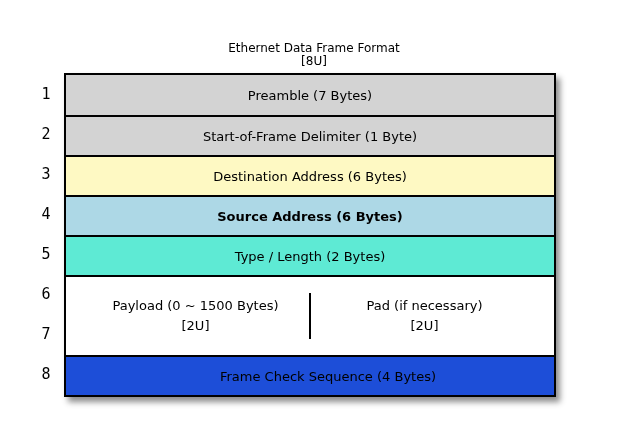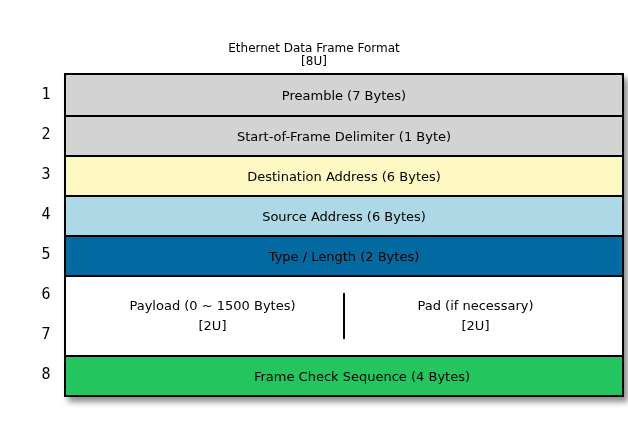--- a/index.html
+++ b/index.html
@@ -32,21 +32,21 @@
     height: 20px;
     line-height: 20px;
     text-align: center;
     font-family: "DejaVu Sans Mono", "Liberation Mono", monospace;
     font-size: 15px;
   }
   .frame-table {
     position: absolute;
     left: 64px;
     top: 73px;
-    width: 560px;
+    width: 492px;
     box-sizing: border-box;
     border: 2px solid #000000;
     background: #ffffff;
     box-shadow: 4px 5px 6px rgba(0, 0, 0, 0.45);
   }
   .f-row {
     height: 40px;
     box-sizing: border-box;
     border-top: 2px solid #000000;
     display: flex;
@@ -101,37 +101,37 @@
     </div>
 
     <div class="f-row" style="background-color: rgb(211, 211, 211);">
       <span>Start-of-Frame Delimiter (1 Byte)</span>
     </div>
 
     <div class="f-row" style="background-color: #fef9c3;">
       <span>Destination Address (6 Bytes)</span>
     </div>
 
-    <div class="f-row" style="background-color: rgb(173, 216, 230);">
+    <div class="f-row" style="background-color: rgb(173, 216, 230); font-weight: bold;">
       <span>Source Address (6 Bytes)</span>
     </div>
 
-    <div class="f-row" style="background-color: #0369a1;">
+    <div class="f-row" style="background-color: #5eead4;">
       <span>Type / Length (2 Bytes)</span>
     </div>
 
     <div class="f-row split">
       <div class="split-cell left" style="background-color: rgb(255, 255, 255);">
         <div>Payload (0 ~ 1500 Bytes)</div>
         <div>[2U]</div>
       </div>
       <div class="split-cell" style="background-color: rgb(255, 255, 255);">
         <div>Pad (if necessary)</div>
         <div>[2U]</div>
       </div>
     </div>
 
-    <div class="f-row" style="background-color: #22c55e; padding-left: 36px;">
+    <div class="f-row" style="background-color: #1d4ed8; padding-left: 36px;">
       <span>Frame Check Sequence (4 Bytes)</span>
     </div>
 
   </div>
 </div>
 
 </body></html>

